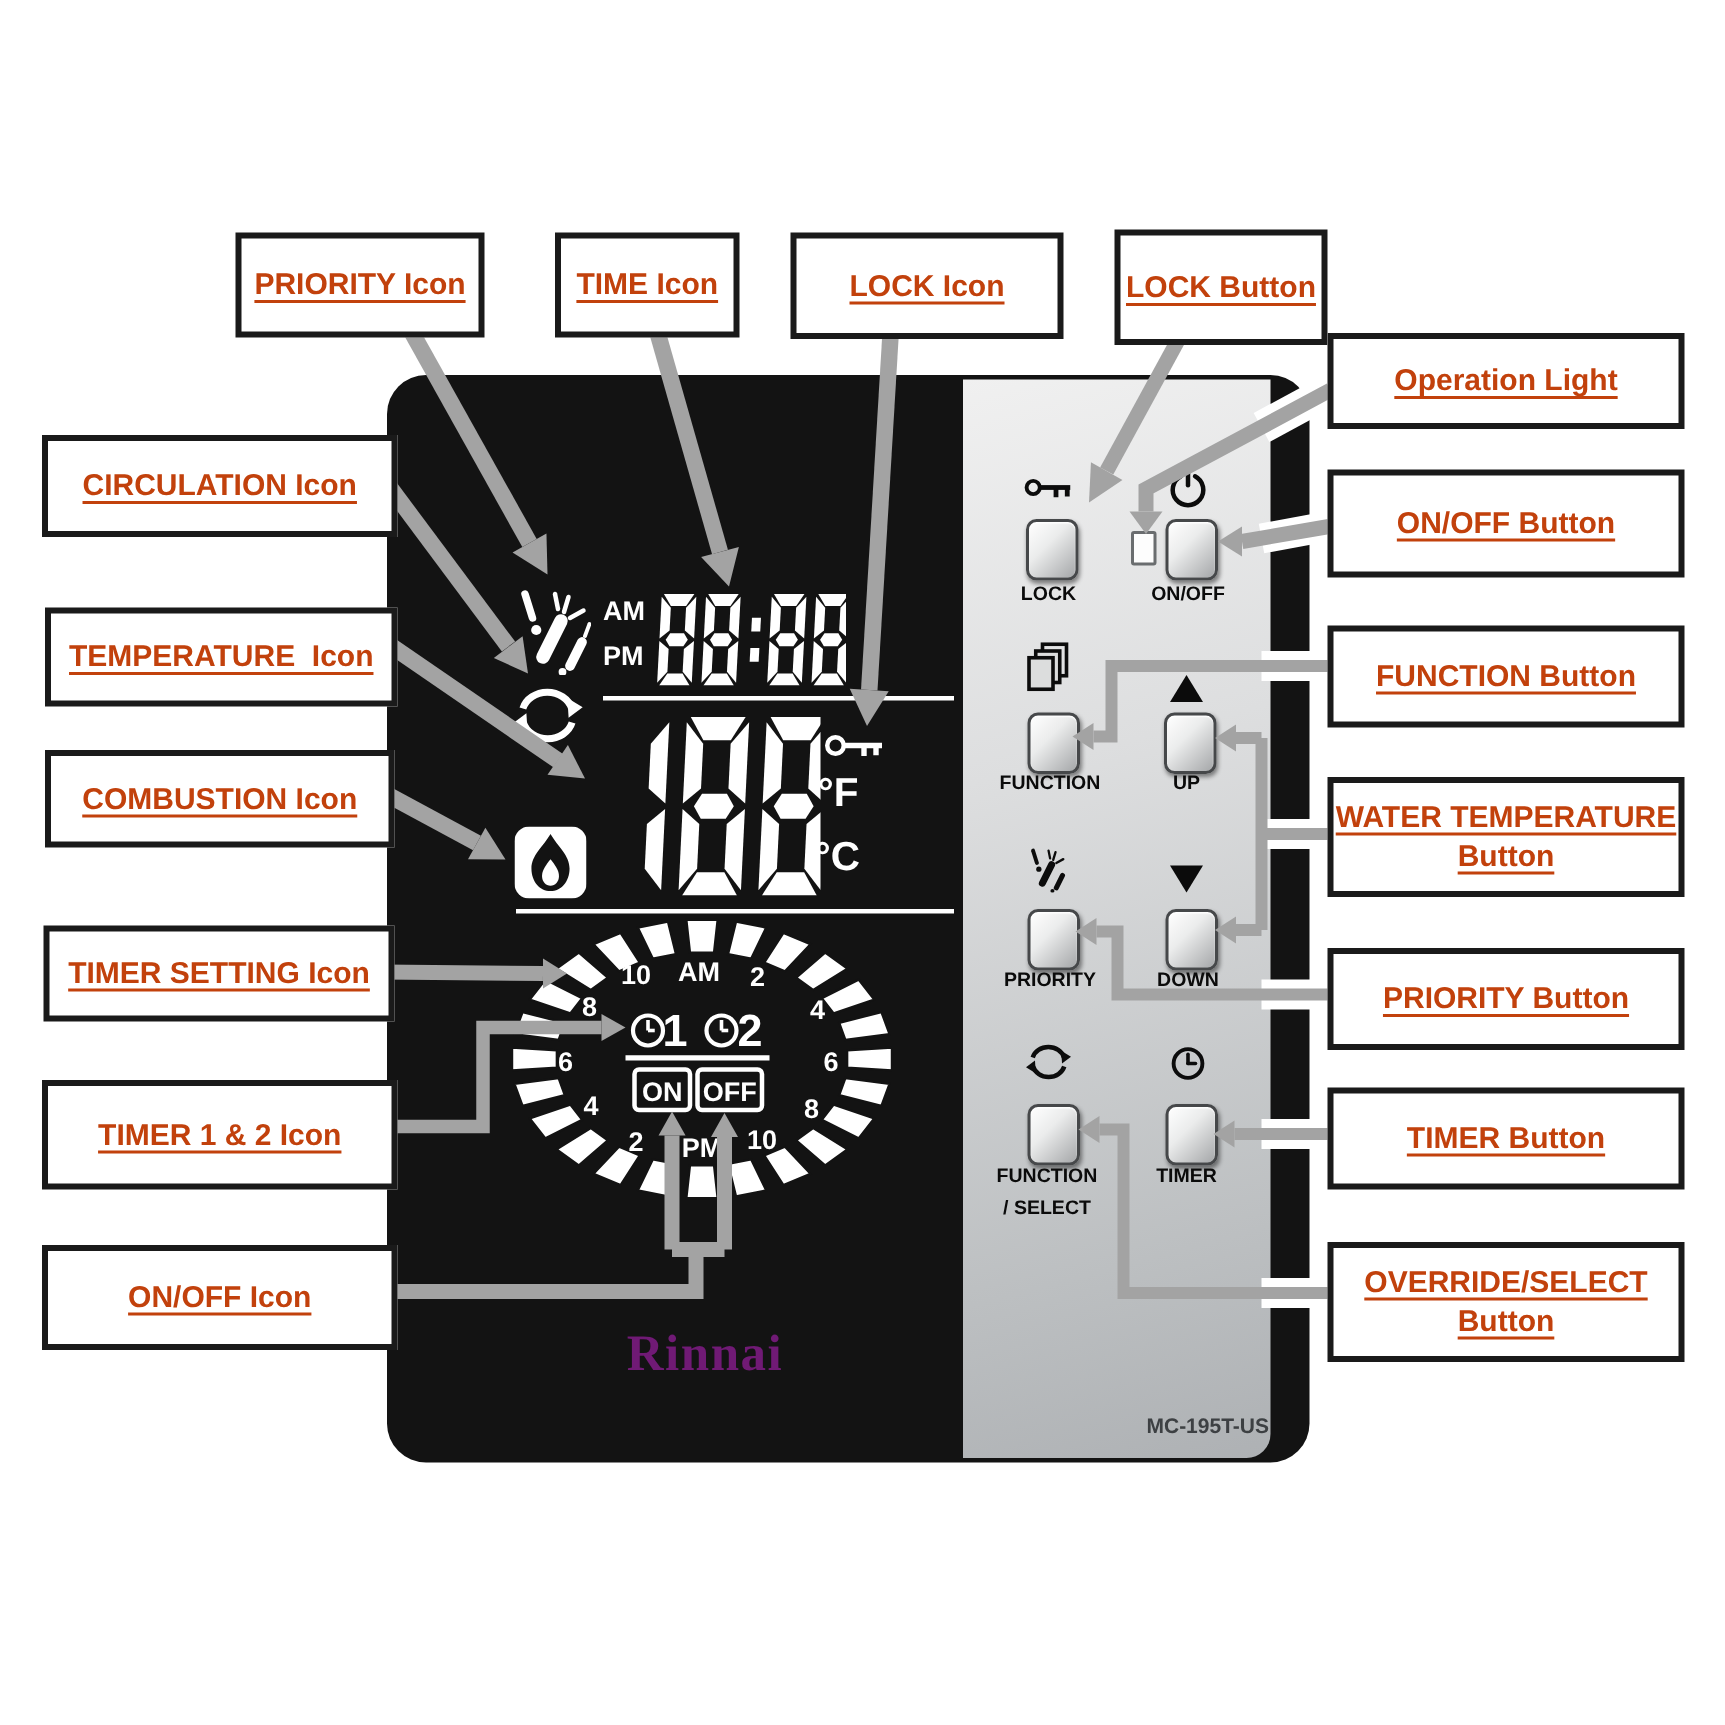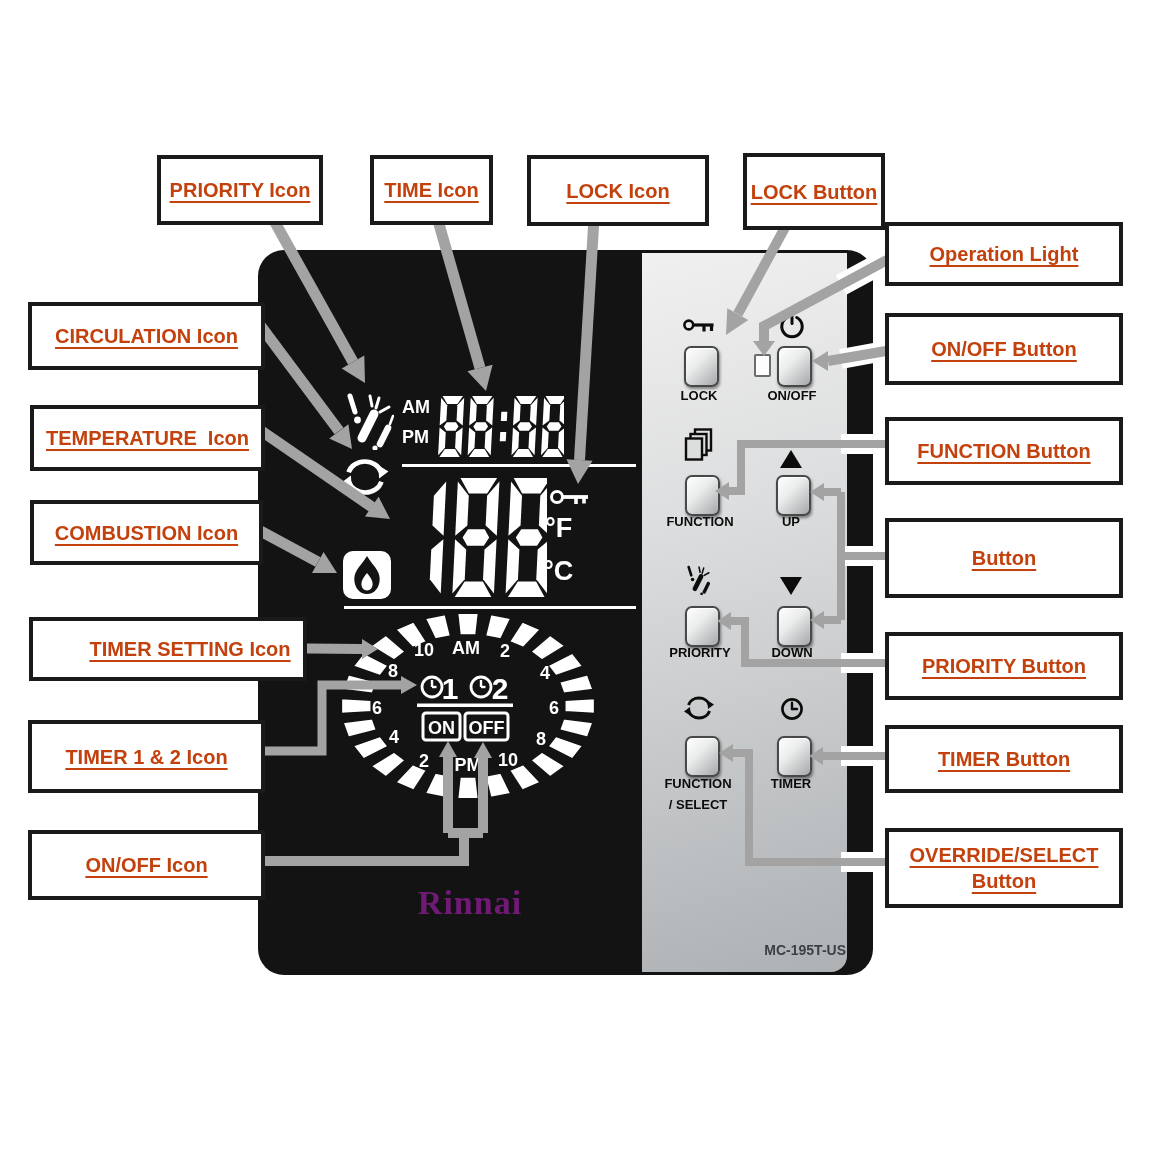--- a/index.html
+++ b/index.html
@@ -443,49 +443,50 @@
 <div class="callout" style="left:370px;top:155px;width:115px;height:62px;text-align:center;">
     <span>TIME Icon</span>
   </div>
 <div class="callout" style="left:527px;top:155px;width:174px;height:63px;">
     <span>LOCK Icon</span>
   </div>
 <div class="callout" style="left:743px;top:153px;width:134px;height:69px;">
     <span>LOCK Button</span>
   </div>
 
-<div class="callout" style="left:28px;top:290px;width:229px;height:60px;margin-top:12px;">
+<div class="callout" style="left:28px;top:290px;width:229px;height:60px;">
     <span>CIRCULATION Icon</span>
   </div>
 <div class="callout" style="left:30px;top:405px;width:227px;height:58px;">
     <span>TEMPERATURE&nbsp; Icon</span>
   </div>
 <div class="callout" style="left:30px;top:500px;width:225px;height:57px;">
     <span>COMBUSTION Icon</span>
   </div>
-<div class="callout" style="left:29px;top:617px;width:226px;height:56px;padding-left:44px;">
+<div class="callout" style="left:29px;top:617px;width:226px;height:56px;">
     <span>TIMER SETTING Icon</span>
   </div>
 <div class="callout" style="left:28px;top:720px;width:229px;height:65px;">
     <span>TIMER 1 &amp; 2 Icon</span>
   </div>
 <div class="callout" style="left:28px;top:830px;width:229px;height:62px;">
     <span>ON/OFF Icon</span>
   </div>
 
 <div class="callout" style="left:885px;top:222px;width:230px;height:56px;">
     <span>Operation Light</span>
   </div>
 <div class="callout" style="left:885px;top:313px;width:230px;height:64px;">
     <span>ON/OFF Button</span>
   </div>
 <div class="callout" style="left:885px;top:417px;width:230px;height:60px;">
     <span>FUNCTION Button</span>
   </div>
 <div class="callout" style="left:885px;top:518px;width:230px;height:72px;">
+  <span>WATER TEMPERATURE</span>
   <span>Button</span>
 </div>
 <div class="callout" style="left:885px;top:632px;width:230px;height:60px;">
     <span>PRIORITY Button</span>
   </div>
 <div class="callout" style="left:885px;top:725px;width:230px;height:60px;">
     <span>TIMER Button</span>
   </div>
 <div class="callout" style="left:885px;top:828px;width:230px;height:72px;">
   <span>OVERRIDE/SELECT</span>

